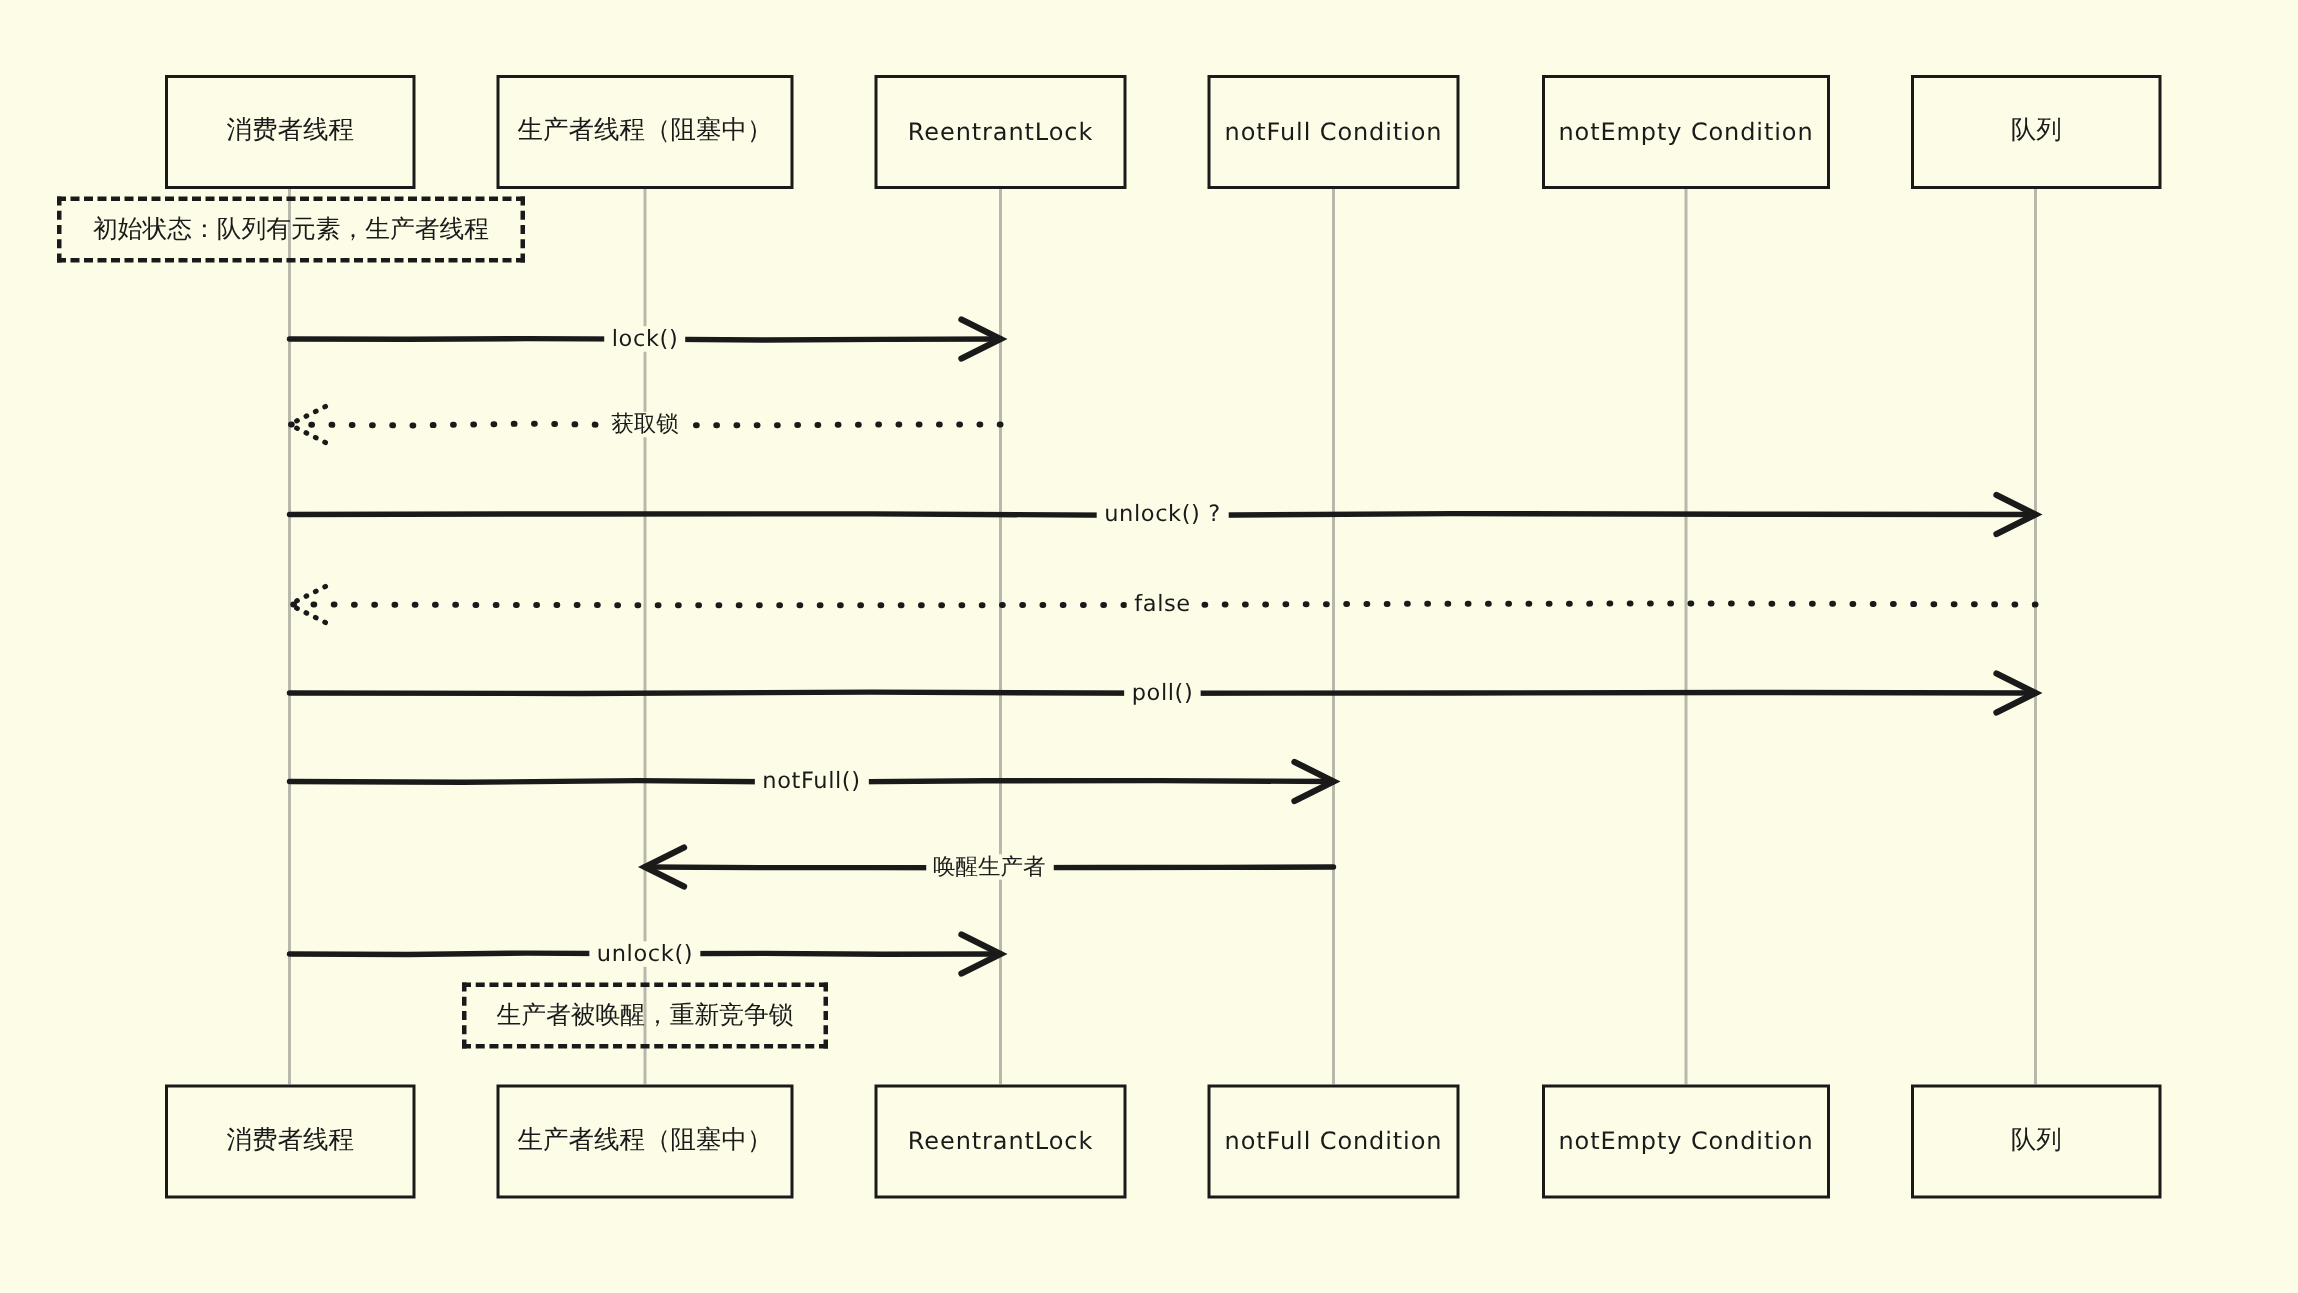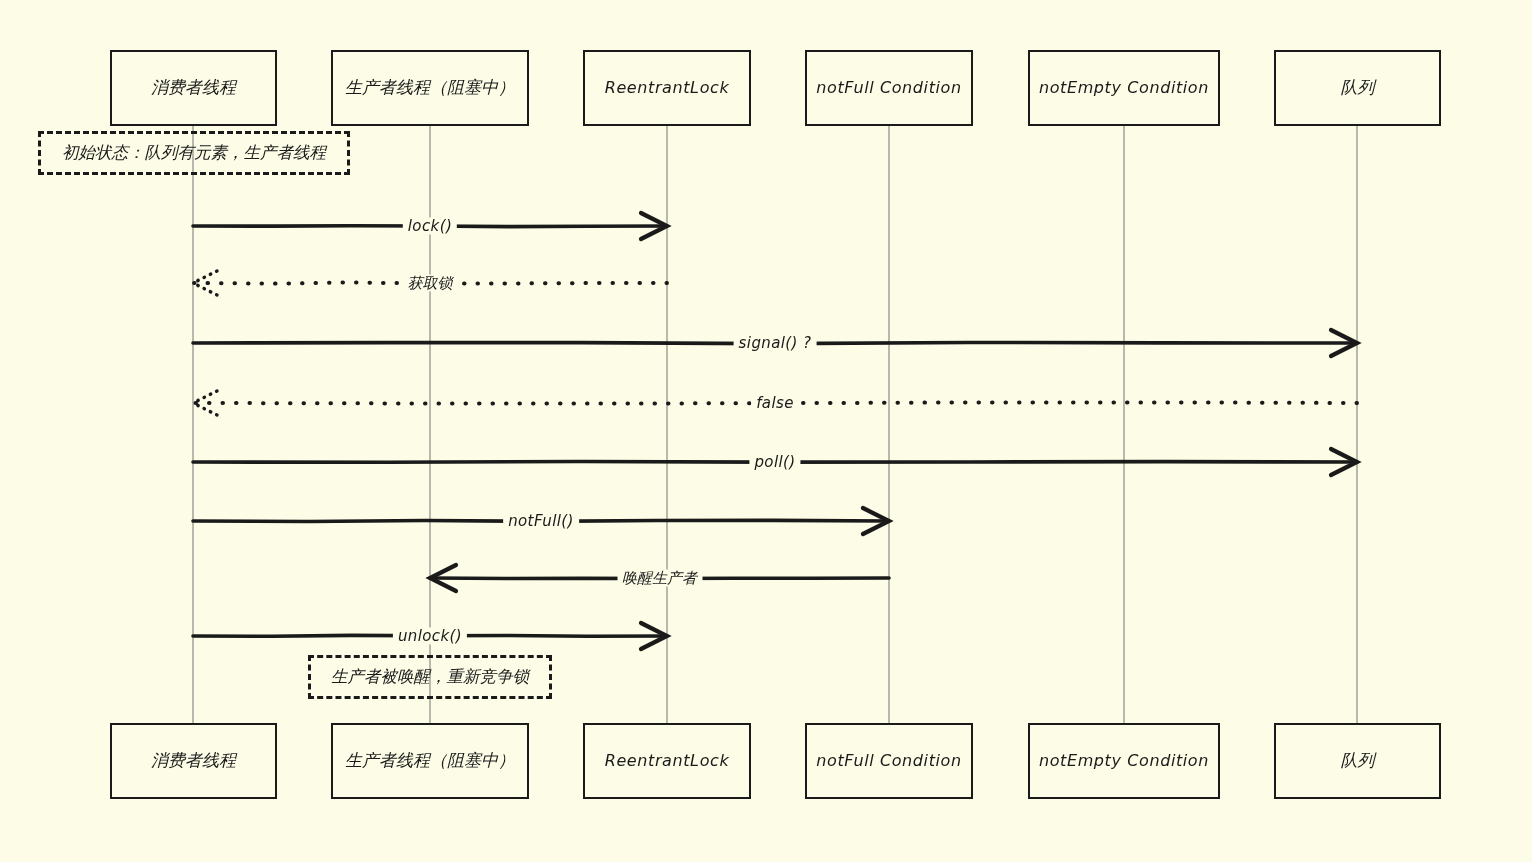--- a/index.html
+++ b/index.html
@@ -7,21 +7,20 @@
     padding: 0;
     background: #FDFCE7;
   }
   #canvas {
     position: relative;
     width: 1532px;
     height: 862px;
     background: #FDFCE7;
     font-family: "DejaVu Sans", sans-serif;
     overflow: hidden;
-    font-style: italic;
   }
   #svg-layer {
     position: absolute;
     left: 0;
     top: 0;
     width: 1532px;
     height: 862px;
   }
   .participant-box {
     position: absolute;
@@ -141,21 +140,21 @@
         <span class="participant-label latin">notFull Condition</span>
       </div>
       <div class="participant-box" style="left: 1028px; top: 723px; width: 192px; height: 76px;">
         <span class="participant-label latin">notEmpty Condition</span>
       </div>
       <div class="participant-box" style="left: 1274px; top: 723px; width: 167px; height: 76px;">
         <span class="participant-label">队列</span>
       </div>
       <div class="msg-label latin" style="left: 430px; top: 221px;">lock()</div>
       <div class="msg-label" style="left: 430px; top: 278px;">获取锁</div>
-      <div class="msg-label latin" style="left: 775px; top: 338px;">signal() ?</div>
+      <div class="msg-label latin" style="left: 775px; top: 338px;">unlock() ?</div>
       <div class="msg-label latin" style="left: 775px; top: 398px;">false</div>
       <div class="msg-label latin" style="left: 775px; top: 457px;">poll()</div>
       <div class="msg-label latin" style="left: 541px; top: 516px;">notFull()</div>
       <div class="msg-label" style="left: 659.5px; top: 573px;">唤醒生产者</div>
       <div class="msg-label latin" style="left: 430px; top: 631px;">unlock()</div>
       <div class="note-box" style="left: 38px; top: 131px; width: 312px; height: 44px;">
         <span class="note-label">初始状态：队列有元素，生产者线程</span>
       </div>
       <div class="note-box" style="left: 308px; top: 655px; width: 244px; height: 44px;">
         <span class="note-label">生产者被唤醒，重新竞争锁</span>

